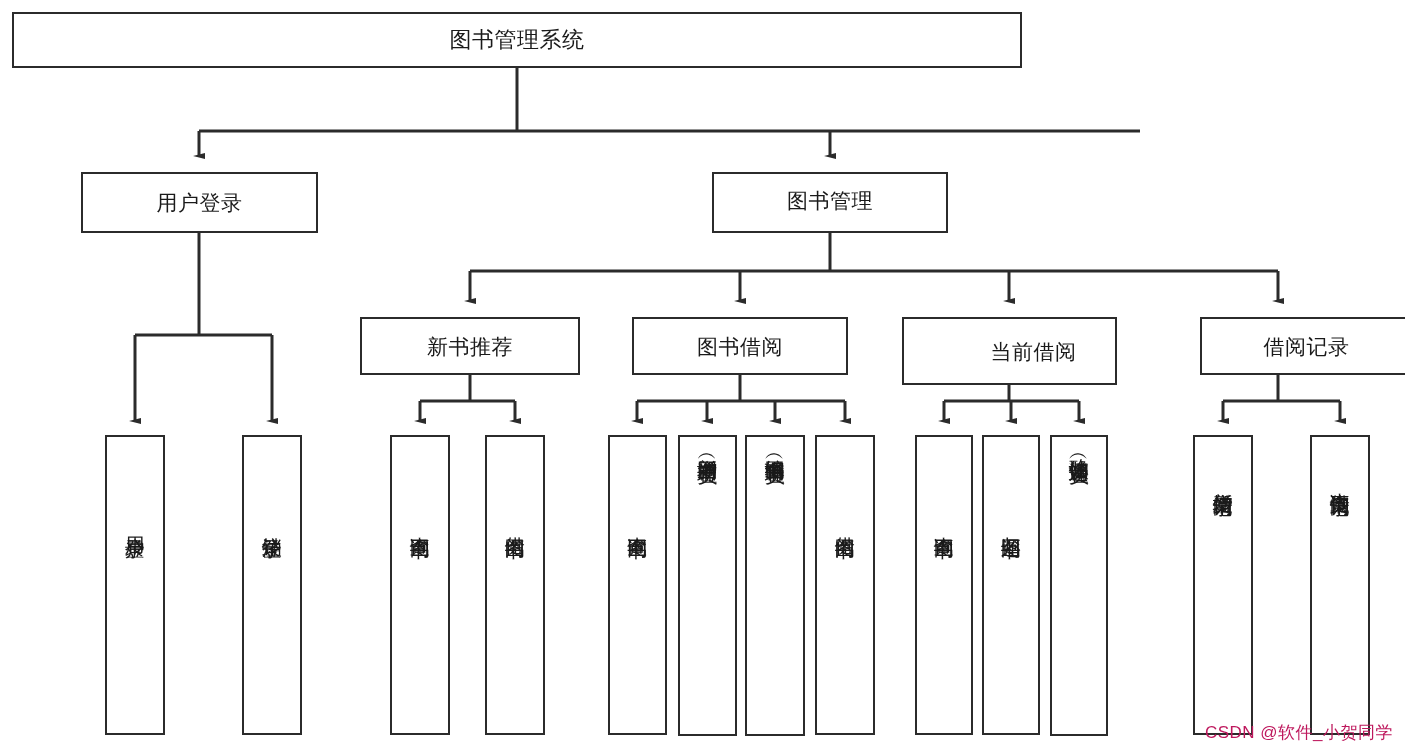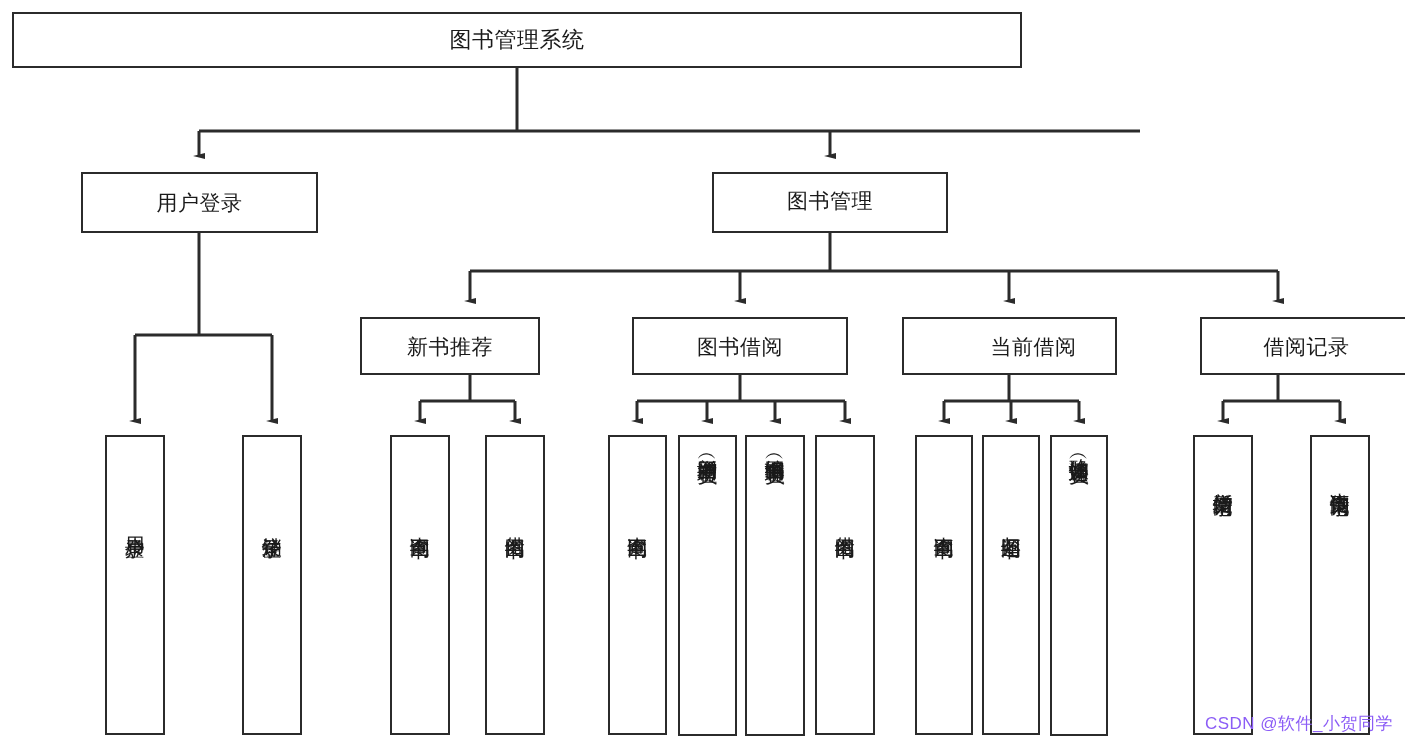--- a/index.html
+++ b/index.html
@@ -54,23 +54,23 @@
     text-orientation: upright;
     font-size: 20px;
     line-height: 1.42;
     letter-spacing: 1px;
     white-space: nowrap;
     color: #1a1a1a;
   }
   .watermark {
     position: absolute;
     right: 12px;
-    bottom: 12px;
+    bottom: 3px;
     font-size: 17px;
-    color: #8b5cf6;
+    color: #be185d;
     z-index: 5;
     white-space: nowrap;
     letter-spacing: 0.5px;
   }
 </style>
 </head>
 <body>
 
 <div id="canvas">
 
@@ -129,27 +129,27 @@
     <span>图书管理系统</span>
   </div>
 
   <div class="node node-h" style="left:81px; top:172px; width:237px; height:61px;">
     <span>用户登录</span>
   </div>
   <div class="node node-h" style="left:712px; top:172px; width:236px; height:61px;font-family:Liberation Mono, monospace;">
     <span>图书管理</span>
   </div>
 
-  <div class="node node-h" style="left:360px; top:317px; width:180px; height:58px;">
+  <div class="node node-h" style="left:360px; top:317px; width:220px; height:58px;">
     <span>新书推荐</span>
   </div>
   <div class="node node-h" style="left:632px; top:317px; width:216px; height:58px;text-align:right;">
     <span>图书借阅</span>
   </div>
-  <div class="node node-h" style="left:902px; top:317px; width:215px; height:58px;padding-left:48px;">
+  <div class="node node-h" style="left:902px; top:317px; width:215px; height:68px;padding-left:48px;">
     <span>当前借阅</span>
   </div>
   <div class="node node-h" style="left:1172px; top:317px; width:213px; height:58px;margin-left:28px;">
     <span>借阅记录</span>
   </div>
 
   <div class="node node-v" style="left:105px; top:435px; width:60px; height:300px; padding-top:84px;">
     <span class="vtext">用户登录</span>
   </div>
   <div class="node node-v" style="left:242px; top:435px; width:60px; height:300px; padding-top:84px;">

